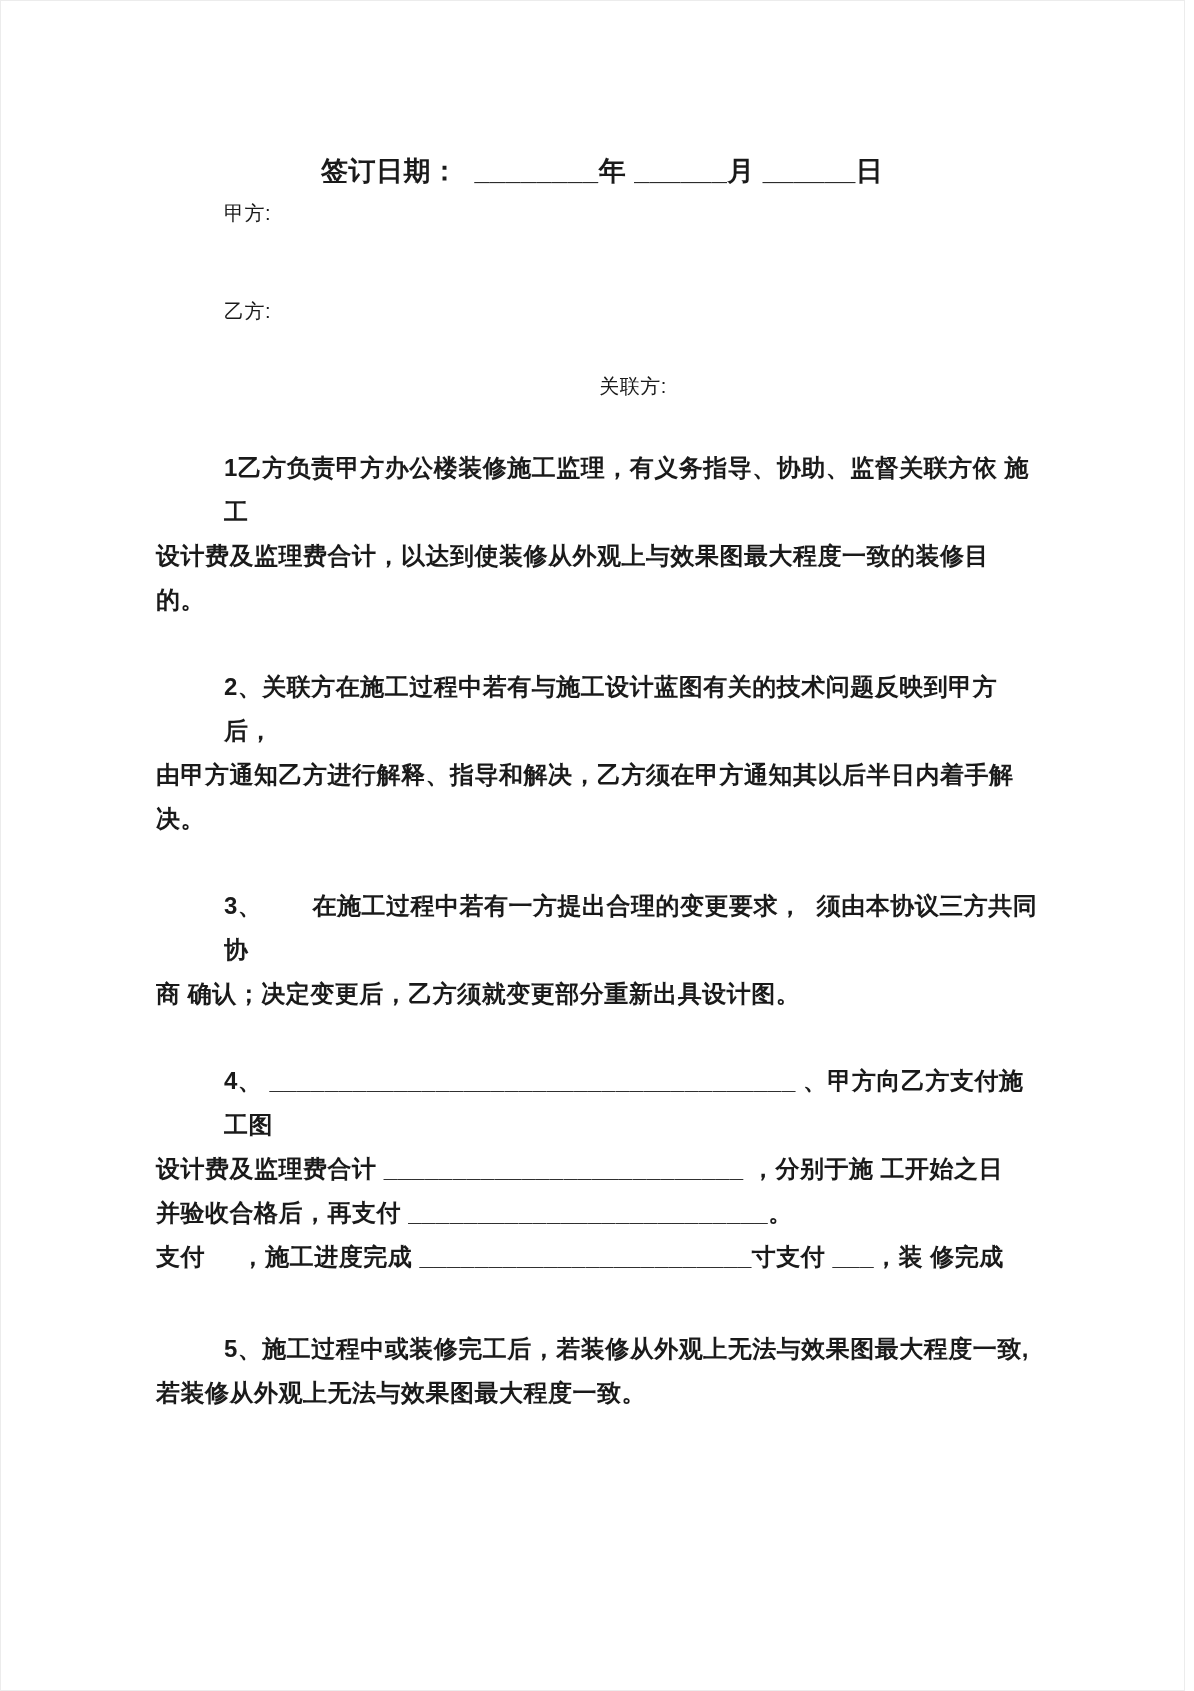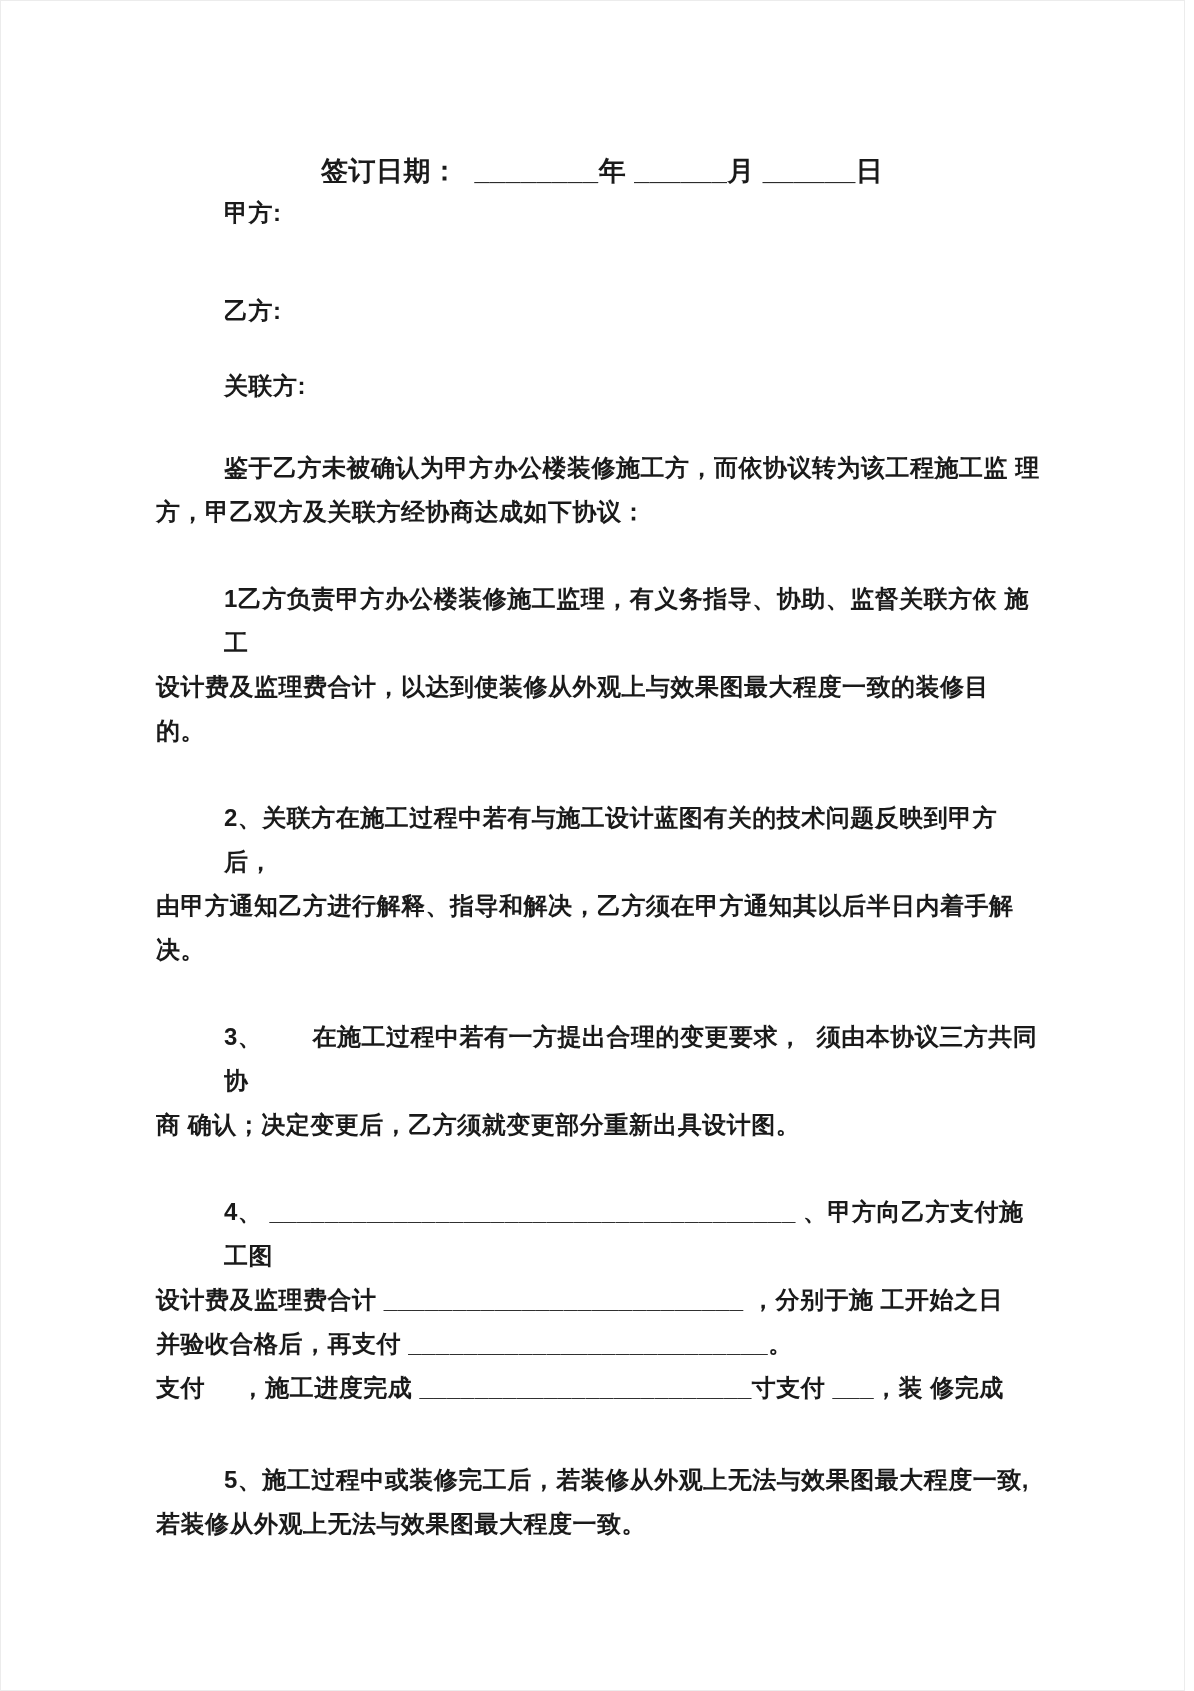--- a/index.html
+++ b/index.html
@@ -27,32 +27,32 @@
   .title-line {
     margin-left: 165px;
     margin-bottom: 2px;
     font-size: 27px;
     font-weight: 700;
     line-height: 36px;
     letter-spacing: 0.5px;
     white-space: pre-wrap;
   }
   .label {
-    font-size: 24px;
-    font-weight: 700;
+    font-size: 20px;
+    font-weight: 400;
     line-height: 44px;
     letter-spacing: 0.5px;
     white-space: pre-wrap;
   }
   .indent {
     padding-left: 68px;
   }
   .gap-a { margin-bottom: 54px; }
   .gap-b { margin-bottom: 31px; }
-  .gap-c { margin-bottom: 38px; }
+  .gap-c { margin-bottom: 38px; text-align: center; }
   .para {
     margin: 0 0 43px 0;
   }
   .para.big-gap {
     margin-bottom: 48px;
   }
   .line {
     font-size: 24px;
     font-weight: 600;
     line-height: 44px;
@@ -67,24 +67,20 @@
   <div class="content">
 
     <div class="title-line">签订日期：  ________年 ______月 ______日</div>
 
     <div class="label indent gap-a">甲方:</div>
 
     <div class="label indent gap-b">乙方:</div>
 
     <div class="label indent gap-c">关联方:</div>
 
-    <div class="para">
-      <div class="line indent">鉴于乙方未被确认为甲方办公楼装修施工方，而依协议转为该工程施工监 理</div>
-      <div class="line">方，甲乙双方及关联方经协商达成如下协议：</div>
-    </div>
 
     <div class="para">
       <div class="line indent">1乙方负责甲方办公楼装修施工监理，有义务指导、协助、监督关联方依 施工</div>
       <div class="line">设计费及监理费合计，以达到使装修从外观上与效果图最大程度一致的装修目 的。</div>
     </div>
 
     <div class="para">
       <div class="line indent">2、关联方在施工过程中若有与施工设计蓝图有关的技术问题反映到甲方后，</div>
       <div class="line">由甲方通知乙方进行解释、指导和解决，乙方须在甲方通知其以后半日内着手解</div>
       <div class="line">决。</div>

